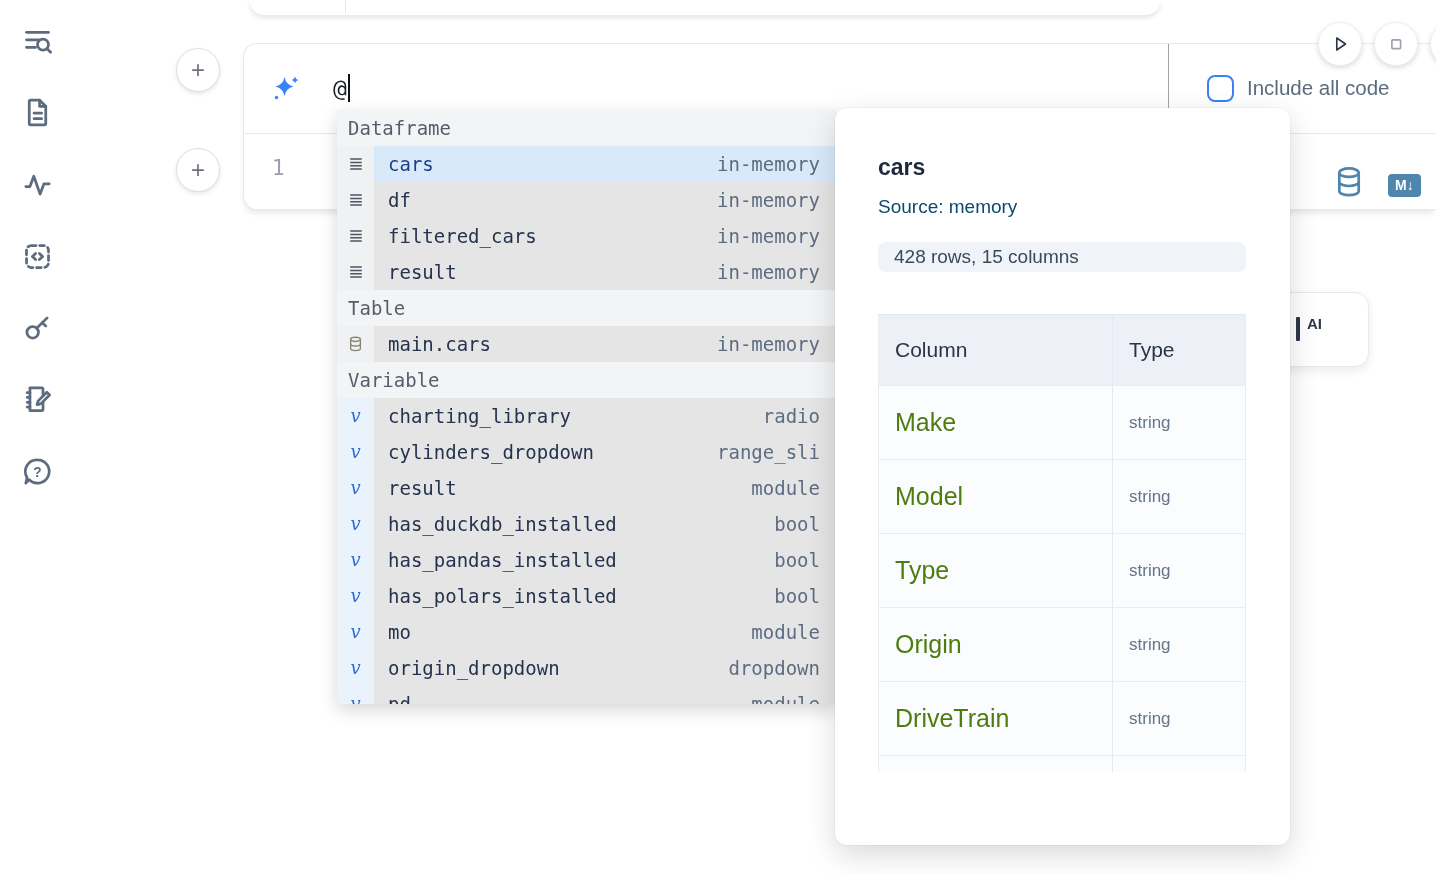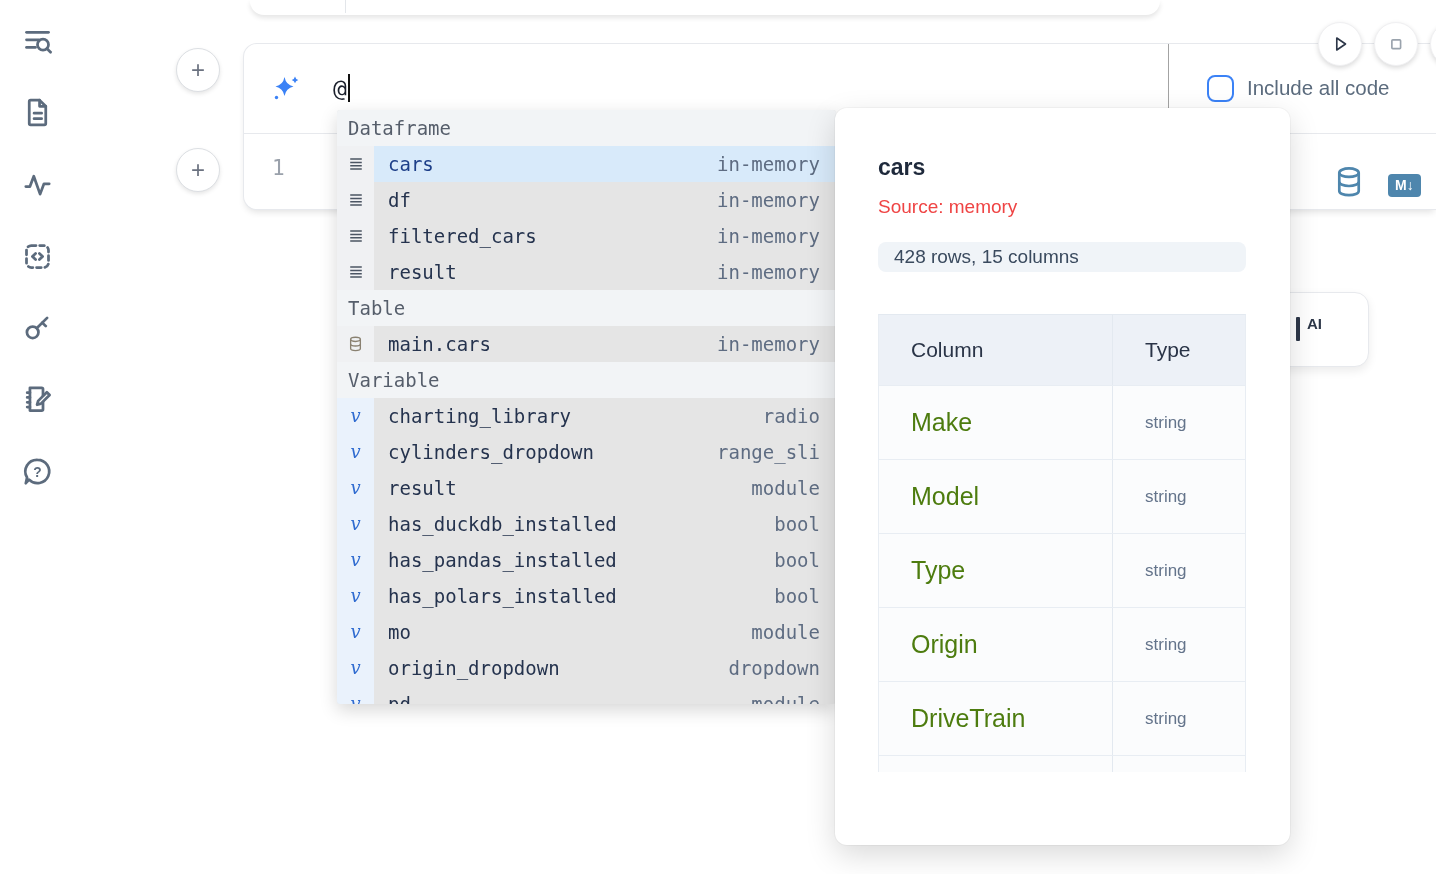--- a/index.html
+++ b/index.html
@@ -56,27 +56,27 @@
   .ac-content{flex:1;display:flex;align-items:center;min-width:0;}
   .ac-row.selected .ac-content{background:#d8eafa;}
   .ac-name{margin-left:14px;color:#25334e;white-space:nowrap;}
   .ac-row.selected .ac-name{color:#1d3f88;}
   .ac-type{margin-left:auto;margin-right:16px;color:#5e6c82;white-space:nowrap;}
   .var-glyph{font-family:"DejaVu Serif",serif;font-style:italic;font-size:18px;color:#2f6bd0;line-height:1;}
   
   .popup{position:absolute;left:835px;top:108px;width:455px;height:737px;background:#fff;border-radius:12px;z-index:30;
     box-shadow:0 10px 30px rgba(0,0,0,.15),0 0 0 1px rgba(0,0,0,.03);box-sizing:border-box;overflow:hidden;}
   .pv-title{margin:46px 0 0 43px;font-size:23px;font-weight:bold;color:#1e293b;}
-  .pv-source{margin:15px 0 0 43px;font-size:19px;color:#ef4444;}
+  .pv-source{margin:15px 0 0 43px;font-size:19px;color:#0c4a6e;}
   .pv-badge{margin:24px 44px 0 43px;background:#f0f4f8;border-radius:8px;padding:4px 16px;font-size:19px;color:#3a4a5e;}
   .pv-table{margin:42px 44px 0 43px;height:458px;overflow:hidden;}
   .pv-tr{display:grid;grid-template-columns:233px 1fr;background:#fbfcfd;border:1px solid #e8edf3;border-top:none;}
   .pv-tr.head{background:#edf1f7;border-top:1px solid #e3e9f0;height:70px;}
   .pv-tr.body-row{height:73px;}
-  .pv-td{display:flex;align-items:center;padding-left:32px;border-left:none;}
+  .pv-td{display:flex;align-items:center;padding-left:16px;border-left:none;}
   .pv-td + .pv-td{border-left:1px solid #e3e9f0;}
   .pv-tr.head .pv-td{font-size:21px;color:#2a3447;}
   .pv-col-name{font-family:Liberation Sans, sans-serif;font-size:25px;color:#4d7c0f;}
   .pv-col-type{font-size:17px;color:#64748b;}
 </style>
 </head>
 <body>
 
 <aside class="sidebar" id="sidebar-el">
     <button class="side-icon" style="top: 23px;">

